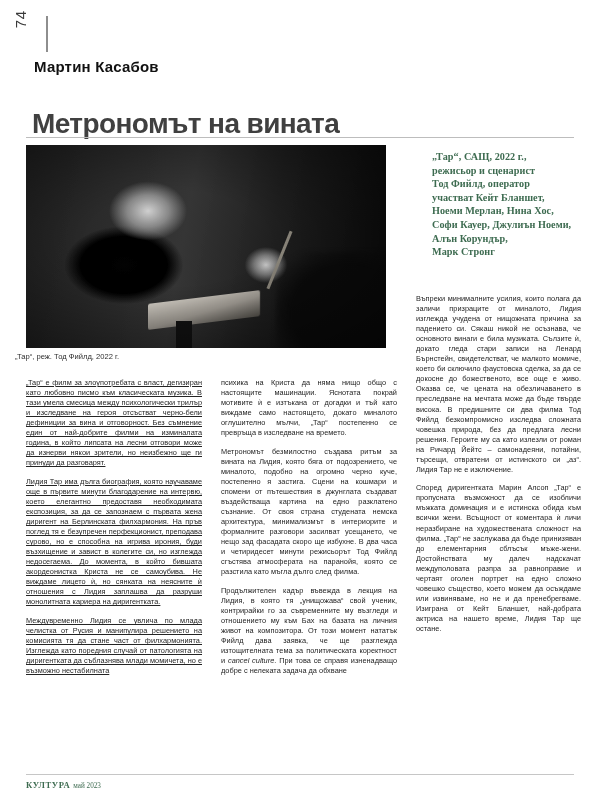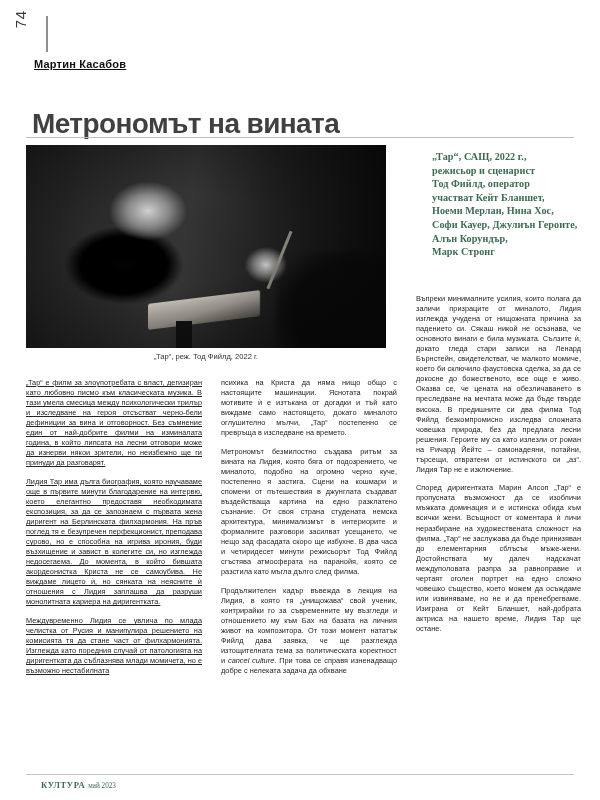--- a/index.html
+++ b/index.html
@@ -50,25 +50,24 @@
     top: 2px;
     width: 2px;
     height: 36px;
     background: #8e8e8e;
   }
 
   .byline {
     position: absolute;
     left: 34px;
     top: 58px;
-    font-size: 11px;
+    font-size: 15px;
     font-weight: bold;
     letter-spacing: 0.2px;
     color: #111;
-    text-decoration: underline;
   }
 
   .headline {
     position: absolute;
     left: 32px;
     top: 84px;
     width: 540px;
     font-size: 28px;
     line-height: 42px;
     font-weight: bold;
@@ -144,27 +143,26 @@
     filter: blur(2px);
   }
   .photo-vign {
     position: absolute;
     inset: 0;
     background: radial-gradient(ellipse at 42% 46%, rgba(0,0,0,0) 30%, rgba(0,0,0,0.55) 100%);
   }
 
   .caption {
     position: absolute;
-    left: 26px;
+    left: 15px;
     top: 352px;
     width: 360px;
     font-size: 7.6px;
     line-height: 10px;
     color: #2e2e2e;
-    text-align: center;
   }
 
   
   .credits {
     position: absolute;
     left: 416px;
     top: 150px;
     width: 165px;
     font-family: "Liberation Serif", serif;
     font-weight: bold;
@@ -197,21 +195,21 @@
   .hr-bottom {
     position: absolute;
     left: 26px;
     top: 774px;
     width: 548px;
     height: 1px;
     background: #c6c6c6;
   }
   .footer {
     position: absolute;
-    left: 41px;
+    left: 26px;
     top: 780px;
     font-family: "Liberation Serif", serif;
     color: #3d6b50;
     font-size: 8px;
   }
   .footer .brand {
     font-weight: bold;
     letter-spacing: 0.6px;
     font-size: 8.6px;
   }
@@ -245,21 +243,21 @@
     <div class="photo-vign"></div>
   </div>
   <div class="caption">„Тар“, реж. Тод Фийлд, 2022 г.</div>
 
   <div class="credits" style="color: rgb(61, 107, 80); margin-left: 16px;">
       <div>„Тар“, САЩ, 2022 г.,</div>
       <div>режисьор и сценарист</div>
       <div>Тод Фийлд, оператор</div>
       <div>участват Кейт Бланшет,</div>
       <div>Ноеми Мерлан, Нина Хос,</div>
-      <div>Софи Кауер, Джулиън Героите,</div>
+      <div>Софи Кауер, Джулиън Ноеми,</div>
       <div>Алън Корундър,</div>
       <div>Марк Стронг</div>
     </div>
 
   <div class="col" id="col1">
       <p>„Тар“ е филм за злоупотребата с власт, дегизиран като любовно писмо към класическата музика. В тази умела смесица между психологически трилър и изследване на героя отсъстват черно-бели дефиниции за вина и отговорност. Без съмнение един от най-добрите филми на изминалата година, в който липсата на лесни отговори може да изнерви някои зрители, но неизбежно ще ги принуди да разговарят.</p>
       <p>Лидия Тар има дълга биография, която научаваме още в първите минути благодарение на интервю, което елегантно предоставя необходимата експозиция, за да се запознаем с първата жена диригент на Берлинската филхармония. На пръв поглед тя е безупречен перфекционист, преподава сурово, но е способна на игрива ирония, буди възхищение и завист в колегите си, но изглежда недосегаема. До момента, в който бившата акордеонистка Криста не се самоубива. Не виждаме лицето ѝ, но сянката на неясните ѝ отношения с Лидия заплашва да разруши монолитната кариера на диригентката.</p>
       <p>Междувременно Лидия се увлича по млада челистка от Русия и манипулира решението на комисията тя да стане част от филхармонията. Изглежда като поредния случай от патологията на диригентката да съблазнява млади момичета, но е възможно нестабилната</p>
     </div>
   <div class="col" id="col2">

